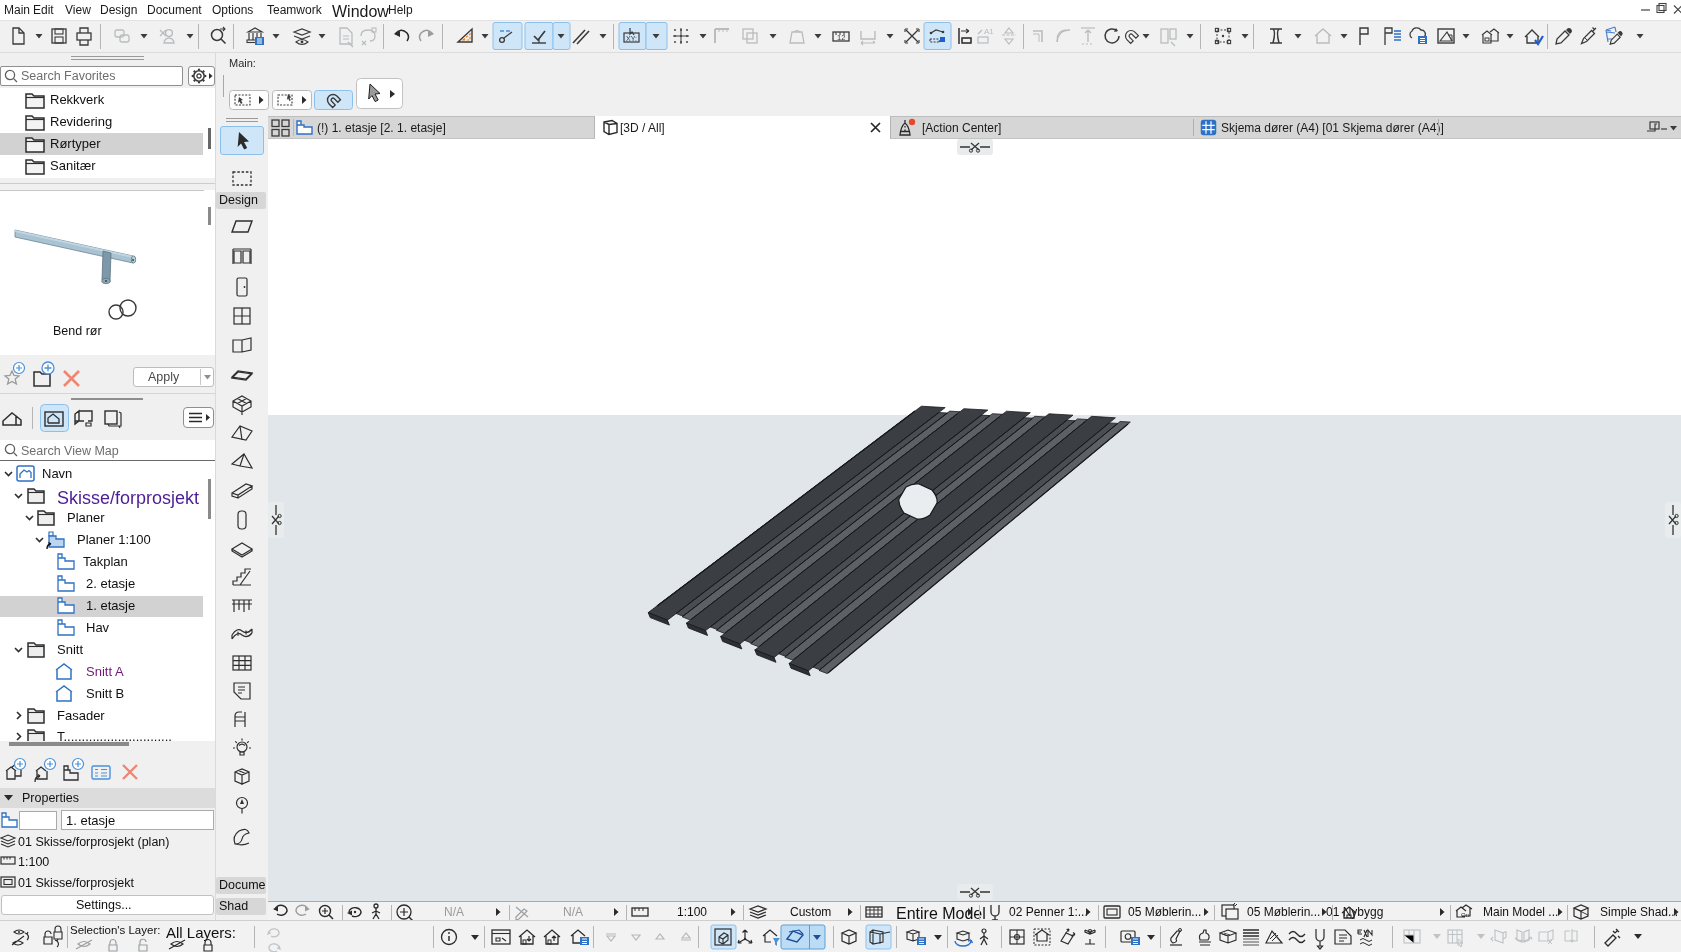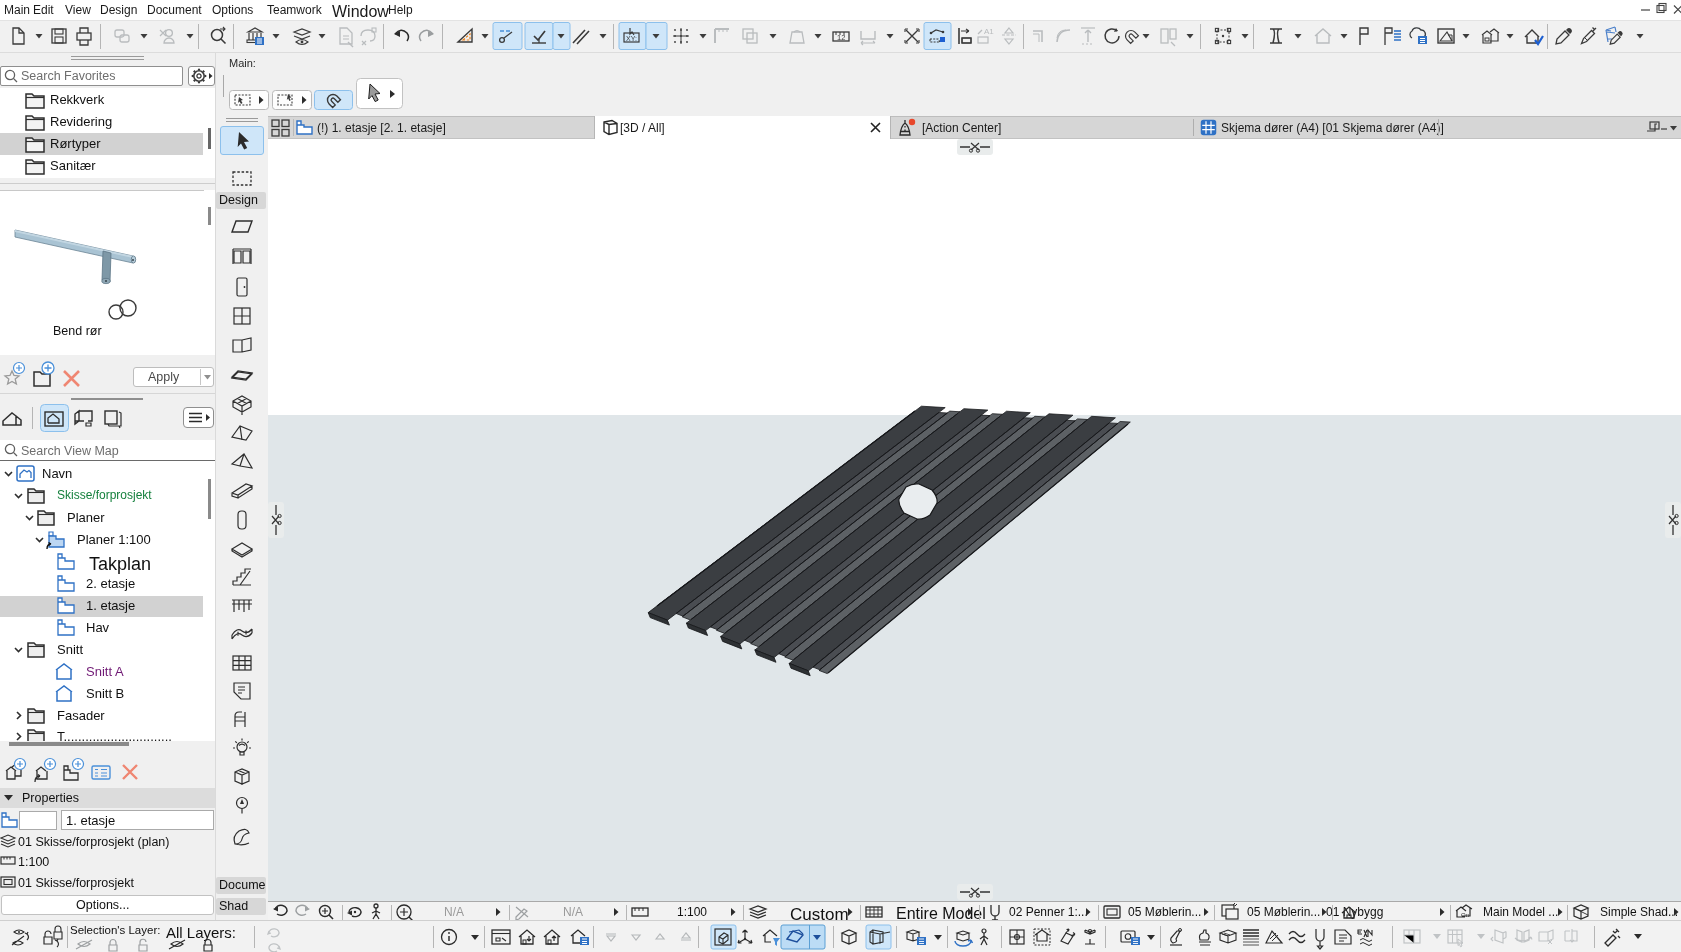--- a/index.html
+++ b/index.html
@@ -419,24 +419,24 @@
   </svg>
 <div class="abs" style="left:0;top:440px;width:216px;height:21px;background:#fff;border-bottom:1px solid #6a6a6a"></div>
 <svg class="abs" style="left:3px;top:442px" width="18" height="17">
     <circle cx="7" cy="7" r="4.6" fill="none" stroke="#5f5f5f" stroke-width="1.3"></circle>
     <path d="M10.4,10.4 l3.6,3.6" stroke="#5f5f5f" stroke-width="1.3"></path>
   </svg>
 <div class="txt" style="left:21px;top:444px;font-size:12.5px;color:#6e6e6e">Search View Map</div>
 <div class="abs" style="left:0;top:461px;width:216px;height:285px;background:#fff"></div>
 <div class="abs" style="left:0;top:596px;width:203px;height:21px;background:#d2d2d2"></div>
 <div class="txt" style="left:42px;top:466px;font-size:13px;color:#111">Navn</div>
-<div class="txt" style="left:57px;top:488px;font-size:12px;color:#15803d">Skisse/forprosjekt</div>
+<div class="txt" style="left:57px;top:488px;font-size:18px;color:#4c1d95">Skisse/forprosjekt</div>
 <div class="txt" style="left:67px;top:510px;font-size:13px;color:#111">Planer</div>
 <div class="txt" style="left:77px;top:532px;font-size:13px;color:#111">Planer 1:100</div>
-<div class="txt" style="left:89px;top:554px;font-size:18px;color:#111">Takplan</div>
+<div class="txt" style="left:83px;top:554px;font-size:13px;color:#111">Takplan</div>
 <div class="txt" style="left:86px;top:576px;font-size:13px;color:#111">2. etasje</div>
 <div class="txt" style="left:86px;top:598px;font-size:13px;color:#111">1. etasje</div>
 <div class="txt" style="left:86px;top:620px;font-size:13px;color:#111">Hav</div>
 <div class="txt" style="left:57px;top:642px;font-size:13px;color:#111">Snitt</div>
 <div class="txt" style="left:86px;top:664px;font-size:13px;color:#701a75">Snitt A</div>
 <div class="txt" style="left:86px;top:686px;font-size:13px;color:#111">Snitt B</div>
 <div class="txt" style="left:57px;top:708px;font-size:13px;color:#111">Fasader</div>
 <div class="txt" style="left:57px;top:729px;font-size:13px;color:#111">T..............................</div>
 <svg class="abs" style="left:0;top:461px;width:216px;height:281px" viewBox="0 461 216 281">
     <path d="M5,472 l3.5,3.5 3.5,-3.5" fill="none" stroke="#2e2e2e" stroke-width="1.6"></path>
@@ -540,21 +540,21 @@
     </g>
     <g transform="translate(8,48)">
       <rect x="-7" y="-5" width="14" height="10" fill="none" stroke="#2e2e2e" stroke-width="1.2"></rect>
       <rect x="-4" y="-2.5" width="8" height="5" fill="none" stroke="#2e2e2e" stroke-width="1.1"></rect>
     </g>
   </svg>
 <div class="txt" style="left:18px;top:835px;font-size:12.5px;color:#111">01 Skisse/forprosjekt (plan)</div>
 <div class="txt" style="left:18px;top:855px;font-size:12.5px;color:#111">1:100</div>
 <div class="txt" style="left:18px;top:876px;font-size:12.5px;color:#111">01 Skisse/forprosjekt</div>
 <div class="abs" style="left:1px;top:895px;width:213px;height:20px;background:#fff;border:1px solid #c2c2c2;border-radius:3px"></div>
-<div class="txt" style="left:76px;top:898px;font-size:12.5px;color:#111">Options...</div>
+<div class="txt" style="left:76px;top:898px;font-size:12.5px;color:#111">Settings...</div>
 <div class="abs" style="left:216px;top:115px;width:52px;height:837px;background:#f0f0f0"></div>
 <svg class="abs" style="left:216px;top:117px" width="52" height="8">
     <path d="M10,1.5 h32 M10,4.5 h32" stroke="#9a9a9a"></path>
   </svg>
 <div class="abs" style="left:220px;top:126px;width:44px;height:29px;background:#cfe6f9;border:1px solid #8cc0ec;border-radius:3px"></div>
 <svg class="abs" style="left:220px;top:126px" width="44" height="29">
     <path d="M19,6 l10,9.5 -5,.5 3.2,6 -3,1.6 -3.2,-6 -3.3,3.4 z" fill="#2b2b2b"></path>
   </svg>
 <div class="abs" style="left:216px;top:192px;width:50px;height:17px;background:#d7d7d7;border-radius:2px"></div>
 <div class="txt" style="left:219px;top:193px;font-size:12.5px;color:#111">Design</div>
@@ -748,21 +748,21 @@
     <rect x="0" y="0" width="16" height="36" rx="3" fill="#e9ecec"></rect>
     <path d="M8,3 v10 M8,23 v10" stroke="#333" stroke-width="1.3"></path>
     <path d="M4,14 l7,8 M11,14 l-7,8" stroke="#333" stroke-width="1.2"></path>
     <circle cx="11.6" cy="14" r="1.6" fill="none" stroke="#333"></circle>
     <circle cx="11.6" cy="21" r="1.6" fill="none" stroke="#333"></circle>
   </svg>
 <div class="abs" style="left:268px;top:901px;width:1413px;height:21px;background:#f2f2f2;border-top:1px solid #a9a9a9"></div>
 <div class="txt" style="left:444px;top:905px;font-size:12px;color:#9a9a9a">N/A</div>
 <div class="txt" style="left:563px;top:905px;font-size:12px;color:#9a9a9a">N/A</div>
 <div class="txt" style="left:677px;top:905px;font-size:12px;color:#111">1:100</div>
-<div class="txt" style="left:790px;top:905px;font-size:17px;color:#111">Custom</div>
+<div class="txt" style="left:790px;top:905px;font-size:12px;color:#111">Custom</div>
 <div class="txt" style="left:896px;top:905px;font-size:16px;color:#111">Entire Model</div>
 <div class="txt" style="left:1009px;top:905px;font-size:12px;color:#111">02 Penner 1:...</div>
 <div class="txt" style="left:1128px;top:905px;font-size:12px;color:#111">05 Møblerin...</div>
 <div class="txt" style="left:1247px;top:905px;font-size:12px;color:#111">05 Møblerin...</div>
 <div class="txt" style="left:1326px;top:905px;font-size:12px;color:#111">01 Nybygg</div>
 <div class="txt" style="left:1483px;top:905px;font-size:12px;color:#111">Main Model ...</div>
 <div class="txt" style="left:1600px;top:905px;font-size:12px;color:#111">Simple Shad...</div>
 <svg class="abs" style="left:268px;top:901px" width="1413" height="21">
     <g transform="translate(12,11)">
       <path d="M-5,-2 a6,5 0 1 1 2,4" fill="none" stroke="#2b2b2b" stroke-width="1.4"></path>

